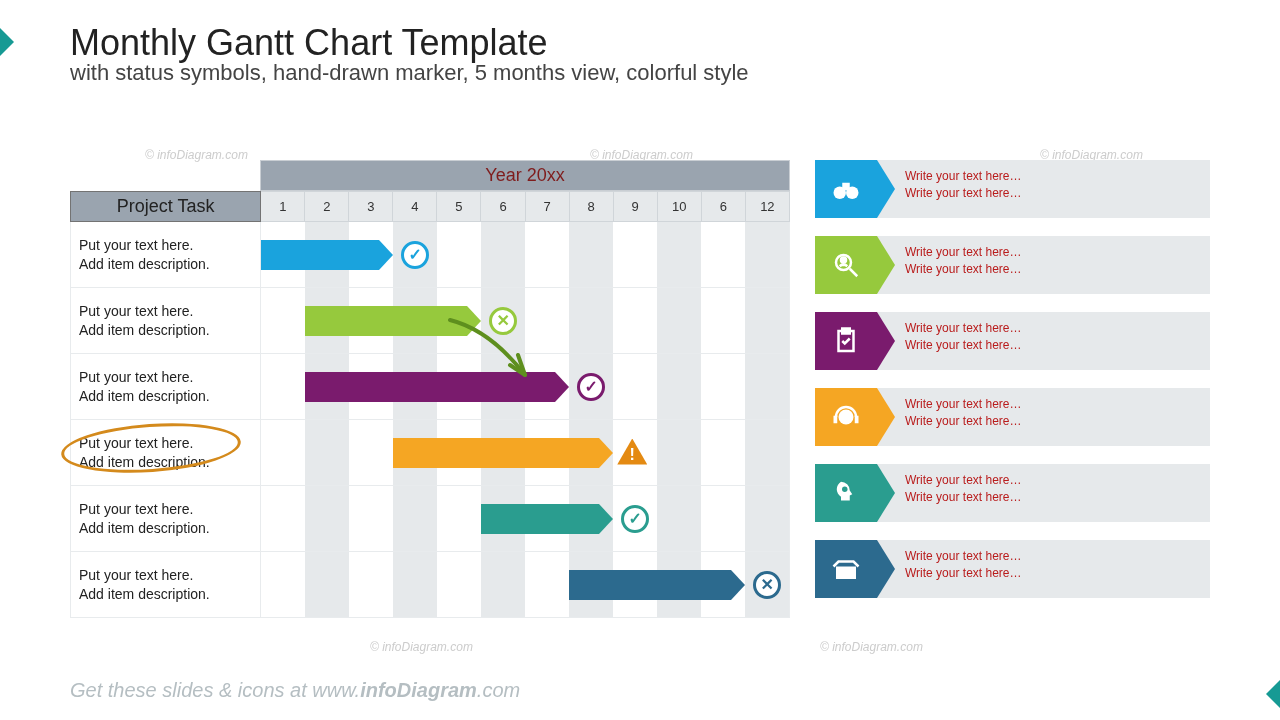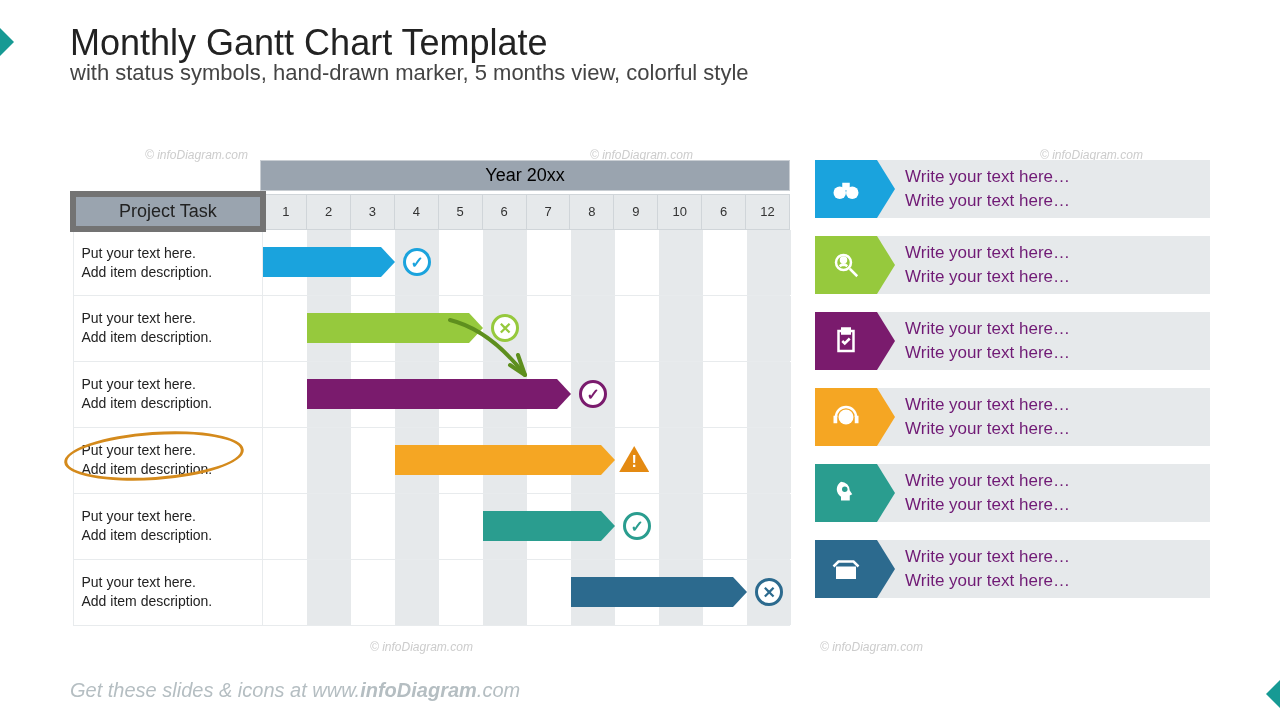--- a/index.html
+++ b/index.html
@@ -19,23 +19,23 @@
 
   .watermark { position:absolute; font-size:12px; color:#ccc; font-style:italic; pointer-events:none; }
   .wm1 { top:148px; left:145px; }
   .wm2 { top:148px; left:590px; }
   .wm3 { top:148px; left:1040px; }
   .wm4 { top:640px; left:370px; }
   .wm5 { top:640px; left:820px; }
 
   
   .gantt { position:absolute; top:160px; left:70px; width:720px; }
-  .gantt .year-head { margin-left:190px; background:#9aa4af; color:#000000; font-size:18px; text-align:center; padding:4px 0; border:1px solid #c9ced3; }
+  .gantt .year-head { margin-left:190px; background:#9aa4af; color:#7f1d1d; font-size:18px; text-align:center; padding:4px 0; border:1px solid #c9ced3; }
   .gantt table { border-collapse:collapse; width:100%; }
-  .gantt th.task-head { background:#9aa4af; color:#222; font-size:18px; font-weight:400; width:190px; padding:4px 0; border:6px solid #737373; }
+  .gantt th.task-head { background:#9aa4af; color:#222; font-size:18px; font-weight:400; width:190px; padding:4px 0; border:1px solid #737373; }
   .gantt th.mon { background:#e6e9eb; color:#333; font-size:13px; font-weight:400; width:44px; padding:4px 0; border:1px solid #d0d5d9; }
   .gantt td { border:1px solid #e8ebed; height:66px; padding:0; position:relative; }
   .gantt td.task { font-size:14px; color:#222; padding:6px 8px; line-height:1.35; }
 
   .bar { position:absolute; height:30px; top:50%; transform:translateY(-50%); }
   .bar::after { content:""; position:absolute; right:-14px; top:0; border-top:15px solid transparent; border-bottom:15px solid transparent; border-left:14px solid currentColor; }
   .c-blue   { background:#1aa3dd; color:#1aa3dd; }
   .c-green  { background:#96c93d; color:#96c93d; }
   .c-purple { background:#7a1b6d; color:#7a1b6d; }
   .c-orange { background:#f5a623; color:#f5a623; }
@@ -52,21 +52,21 @@
   .warn-tri { width:30px; height:26px; background:#e48a12; clip-path:polygon(50% 0,100% 100%,0 100%); display:flex; align-items:flex-end; justify-content:center; color:#fff; font-weight:bold; font-size:16px; padding-bottom:1px; }
 
   .hand-circle { position:absolute; width:180px; height:48px; border:3px solid #d48a1c; border-radius:50%/50%; transform:rotate(-4deg); pointer-events:none; }
   .arrow-svg { position:absolute; pointer-events:none; }
 
   
   .legend { position:absolute; top:160px; left:815px; width:395px; }
   .legend-item { display:flex; height:58px; margin-bottom:18px; }
   .legend-icon { width:62px; height:58px; display:flex; align-items:center; justify-content:center; color:#fff; position:relative; flex:0 0 62px; }
   .legend-icon::after { content:""; position:absolute; right:-18px; top:0; border-top:29px solid transparent; border-bottom:29px solid transparent; border-left:18px solid currentColor; }
-  .legend-text { flex:1; background:#e6e9eb; padding:8px 14px 8px 28px; font-size:17px; color:#701a75; line-height:1.4; display:flex; flex-direction:column; justify-content:center; }
+  .legend-text { flex:1; background:#e6e9eb; padding:8px 14px 8px 28px; font-size:12px; color:#b91c1c; line-height:1.4; display:flex; flex-direction:column; }
   .li-blue   { background:#1aa3dd; color:#1aa3dd; }
   .li-green  { background:#96c93d; color:#96c93d; }
   .li-purple { background:#7a1b6d; color:#7a1b6d; }
   .li-orange { background:#f5a623; color:#f5a623; }
   .li-teal   { background:#2a9d8f; color:#2a9d8f; }
   .li-navy   { background:#2c6a8e; color:#2c6a8e; }
   .legend-icon svg { width:30px; height:30px; }
 </style>
 </head>
 <body>

